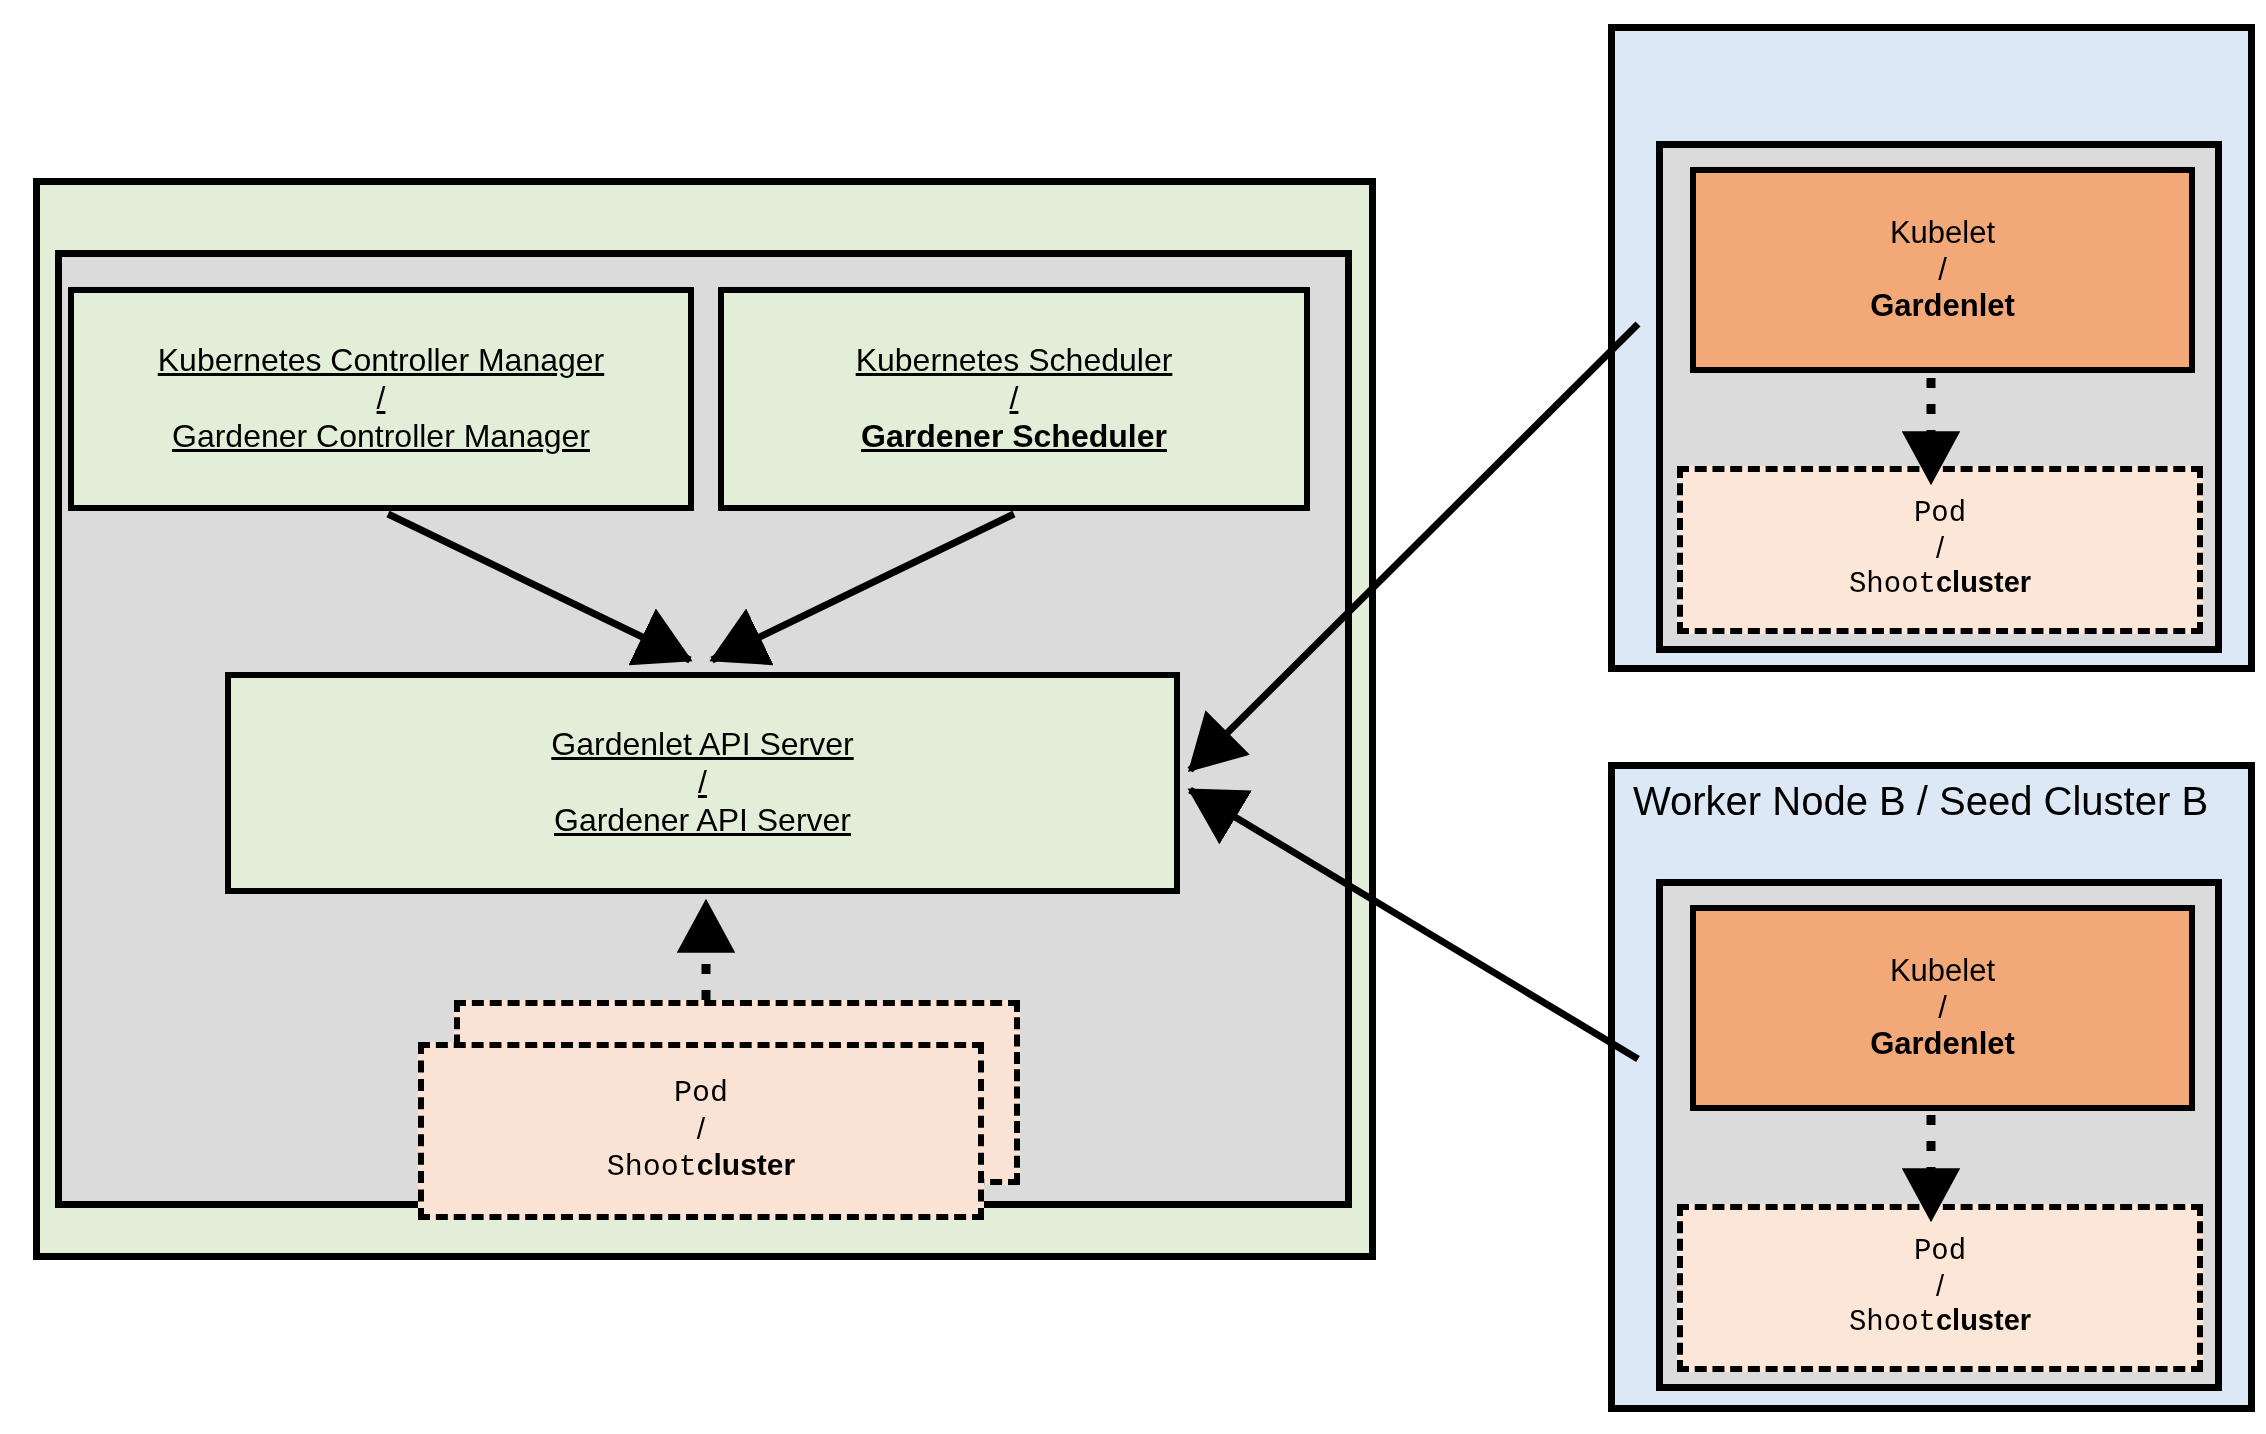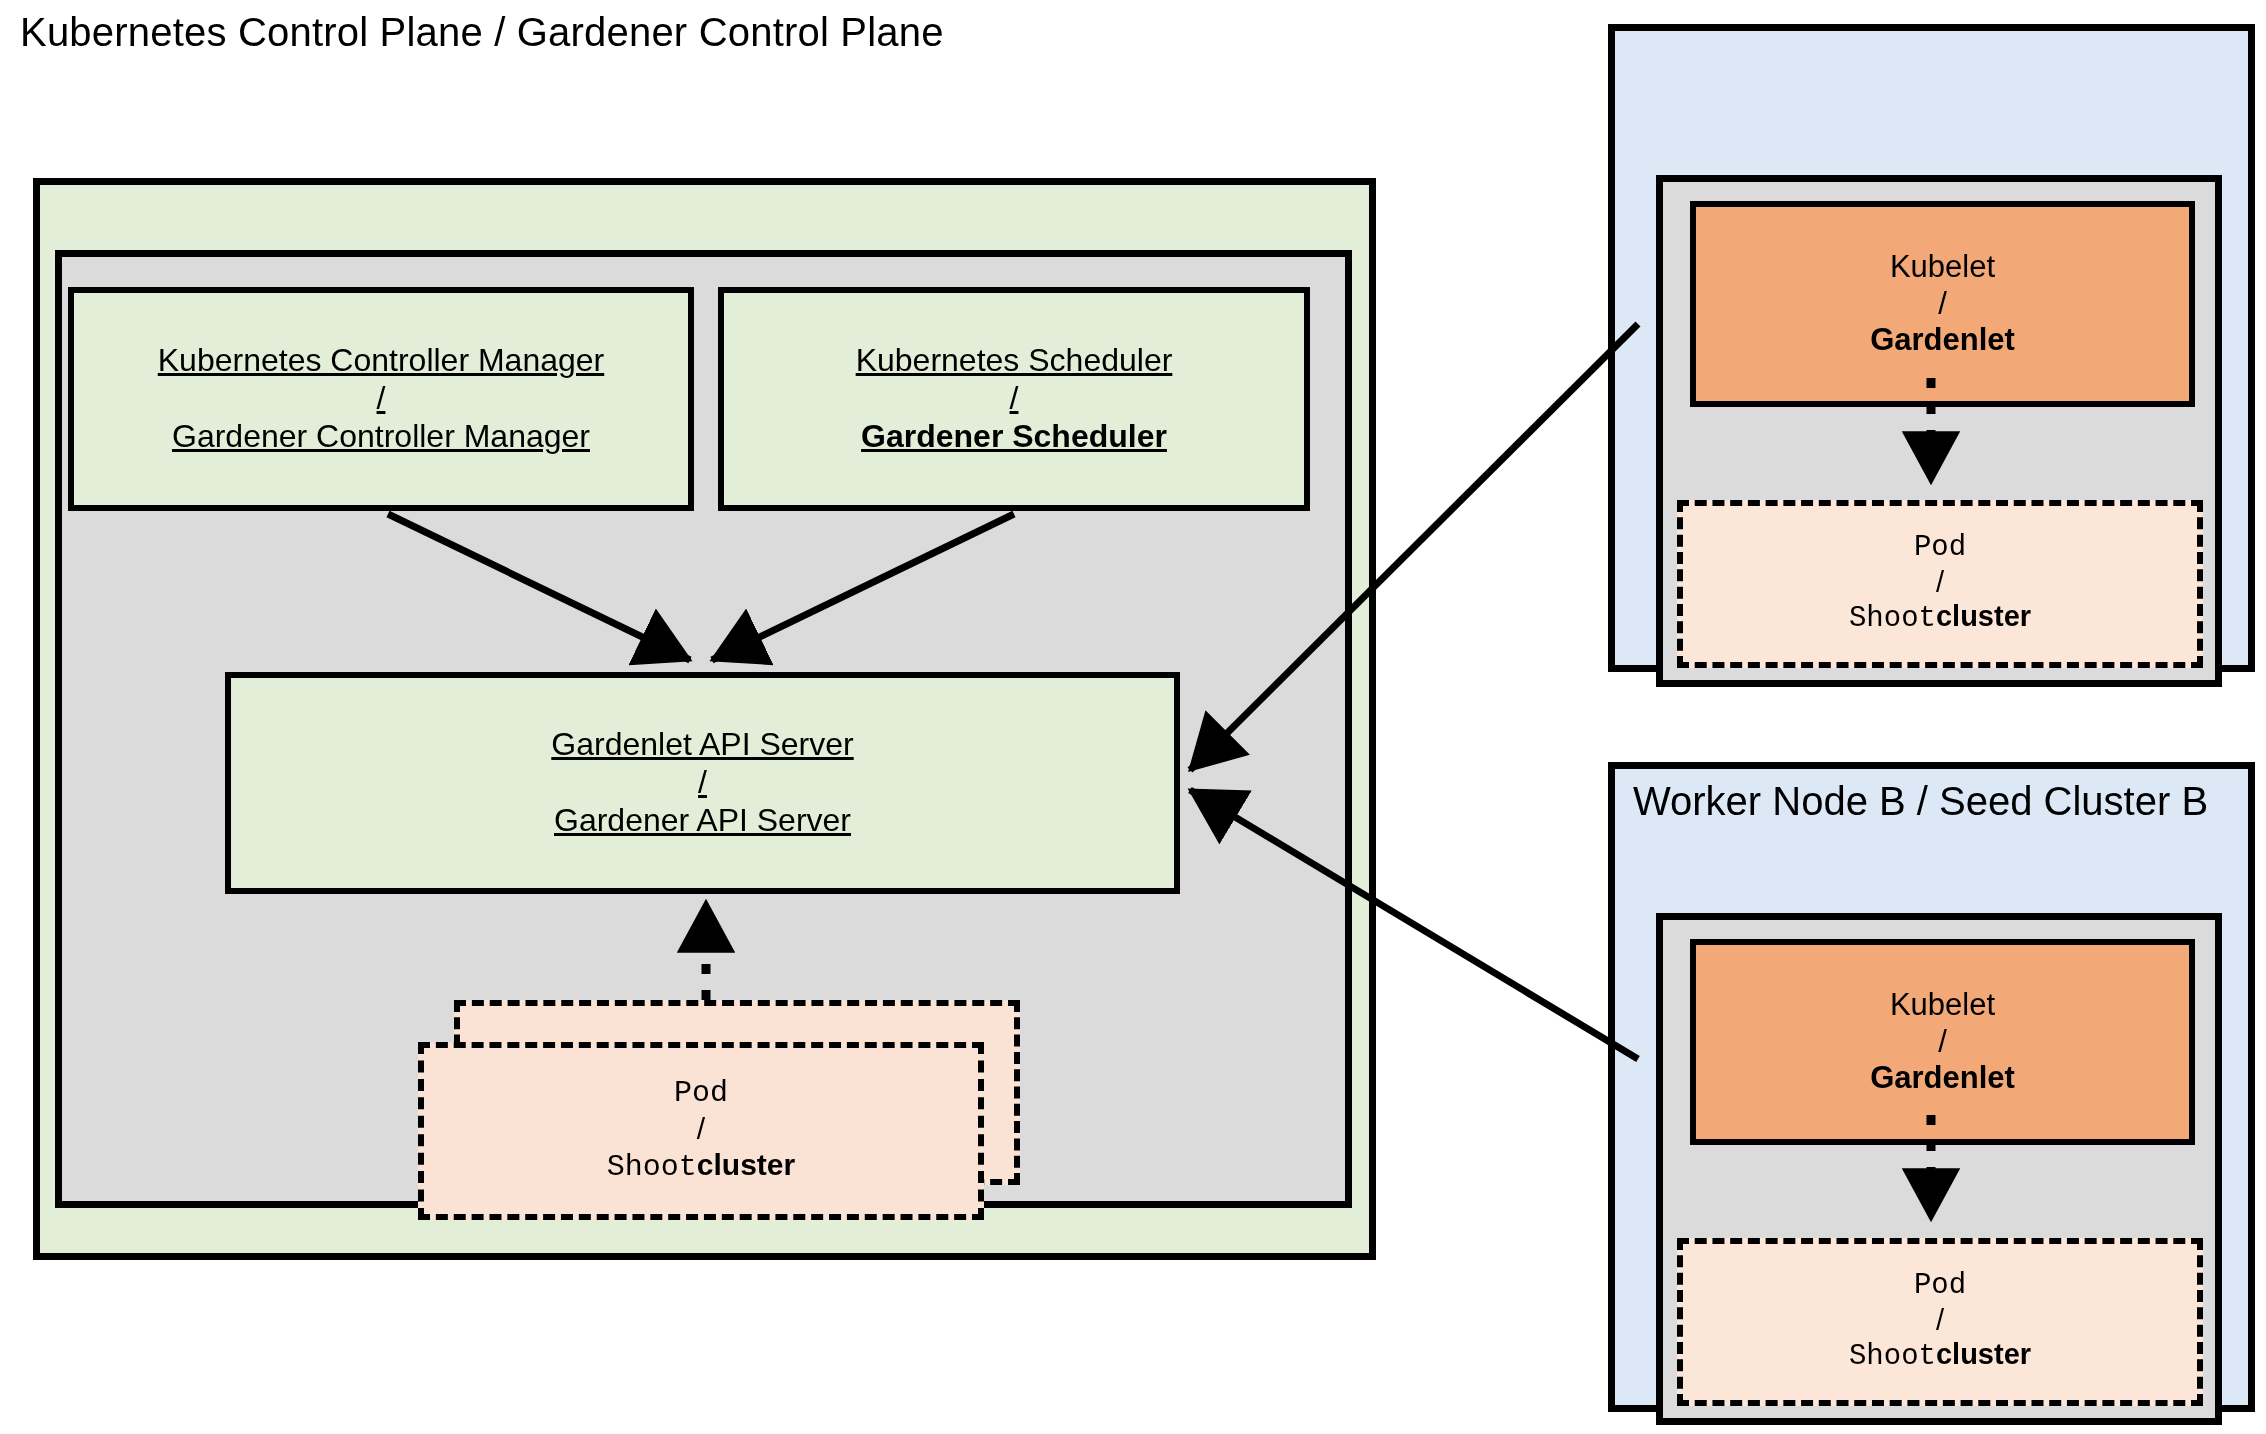--- a/index.html
+++ b/index.html
@@ -117,21 +117,20 @@
     white-space: nowrap;
   }
 
   .worker-inner {
     position: absolute;
     left: 41px; top: 110px;
     width: 566px; height: 512px;
     box-sizing: border-box;
     background: #dbdbdb;
     border: 7px solid #000000;
-    margin-top: 34px;
   }
 
   .kubelet-box {
     position: absolute;
     left: 27px; top: 19px;
     width: 505px; height: 206px;
     box-sizing: border-box;
     background: #f2a977;
     border: 6px solid #000000;
     display: flex;
@@ -159,21 +158,20 @@
     pointer-events: none;
   }
 </style>
 </head>
 <body>
 
 <div class="stage">
 
   <div class="box" id="control-plane"></div>
 
-  <div id="control-plane-title">Kubernetes Control Plane / Gardener Control Plane</div>
 
   <div class="box" id="control-plane-inner"></div>
 
   <div class="box green-box" id="kcm-box">
     <div class="comp-text">
       <div class="label-line">Kubernetes Controller Manager</div>
       <div class="label-line">/</div>
       <div class="label-line">Gardener Controller Manager</div>
     </div>
   </div>

